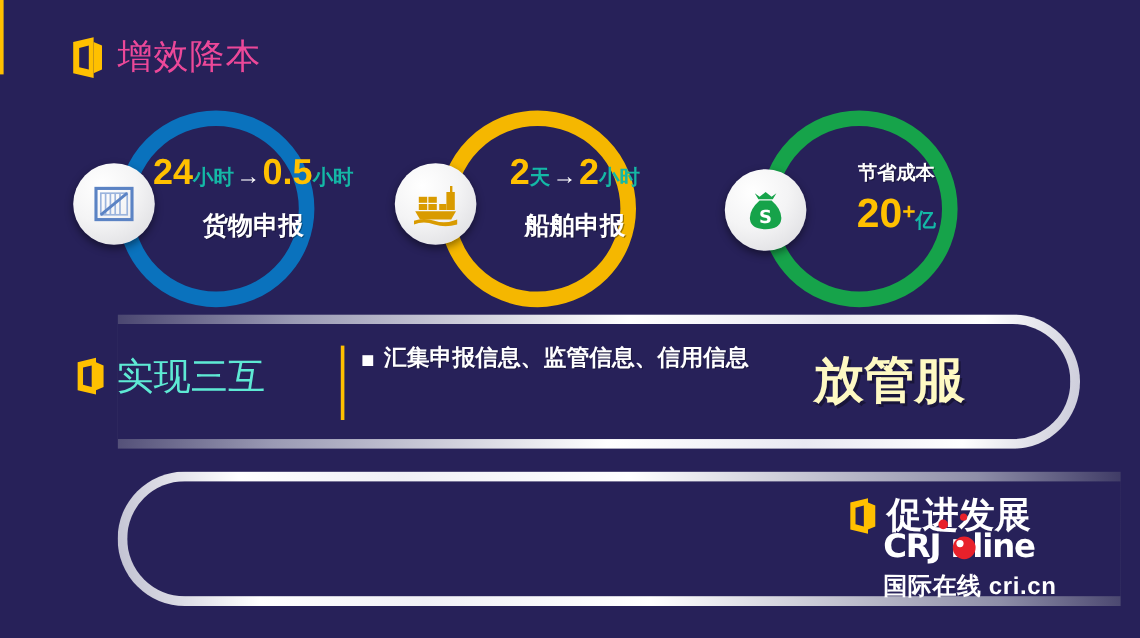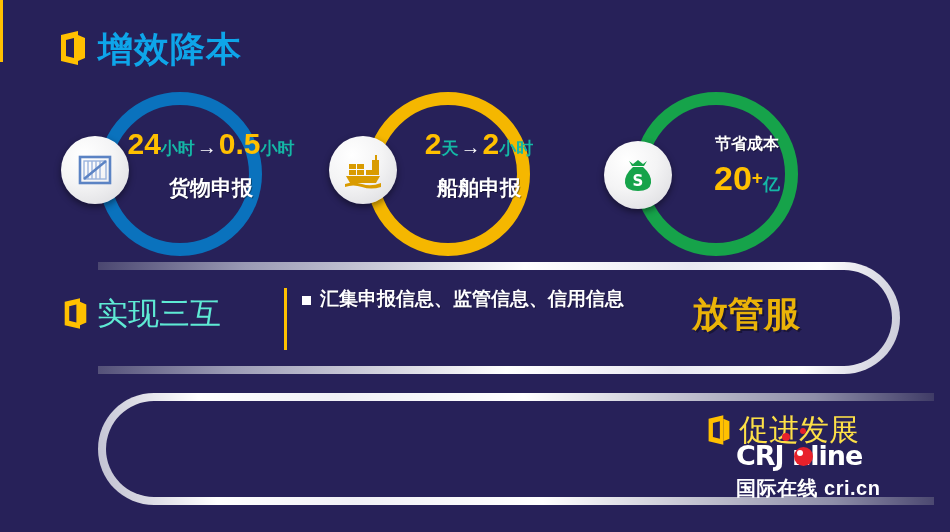--- a/index.html
+++ b/index.html
@@ -11,21 +11,21 @@
   }
   .stage{position:relative;width:950px;height:532px;background:#272159;overflow:hidden;}
 
   
   .oflogo{position:relative;display:inline-block;vertical-align:middle;}
   .oflogo svg{display:block;}
 
   
   .header{position:absolute;left:58px;top:30px;display:flex;align-items:center;gap:10px;}
   .header .title{
-    color:#0ea5e9;font-size:35px;font-weight:bold;letter-spacing:1px;
+    color:#ec4899;font-size:29px;font-weight:normal;letter-spacing:1px;
     line-height:1;white-space:nowrap;
   }
 
   
   .ring{
     position:absolute;border-radius:50%;box-sizing:border-box;
   }
   .ring.blue{border:13px solid #0a72bd;}
   .ring.gold{border:13px solid #F5B700;}
   .ring.green{border:13px solid #16A34A;}
@@ -101,29 +101,29 @@
   .bullet-row{display:flex;align-items:flex-start;gap:9px;margin-bottom:13px;white-space:nowrap;}
   .bullet-row:last-child{margin-bottom:0;}
   .sq{
     width:9px;height:9px;background:#ffffff;flex:none;margin-top:8px;
   }
   .btext{font-size:19px;color:#ffffff;font-weight:bold;line-height:1.15;
     text-shadow:1px 1px 0 rgba(0,0,0,.3);}
   .btext .hl{color:#FFC000;}
 
   .badge-right{
-    position:absolute;left:692px;top:296px;
-    font-size:36px;font-weight:bold;color:#eab308;white-space:nowrap;line-height:1;
+    position:absolute;left:678px;top:296px;
+    font-size:42px;font-weight:bold;color:#fef9c3;white-space:nowrap;line-height:1;
     text-shadow:2px 2px 0 rgba(0,0,0,.35);
   }
 
   
   .brand{position:absolute;left:706px;top:414px;width:230px;}
   .brand-top{display:flex;align-items:center;gap:7px;}
-  .brand-top .title{color:#fde047;font-size:30px;font-weight:normal;line-height:1;white-space:nowrap;}
+  .brand-top .title{color:#ffffff;font-size:30px;font-weight:bold;line-height:1;white-space:nowrap;}
   .cri{position:relative;margin-top:-4px;margin-left:30px;height:30px;}
   .cri-text{
     font-size:27px;font-weight:bold;color:#ffffff;letter-spacing:-1px;line-height:1;
     white-space:nowrap;font-family:"DejaVu Sans",sans-serif;
   }
   .cri-dot{
     position:absolute;width:19px;height:19px;border-radius:50%;
     background:#E8212B;left:58px;top:5px;
   }
   .cri-dot:after{

